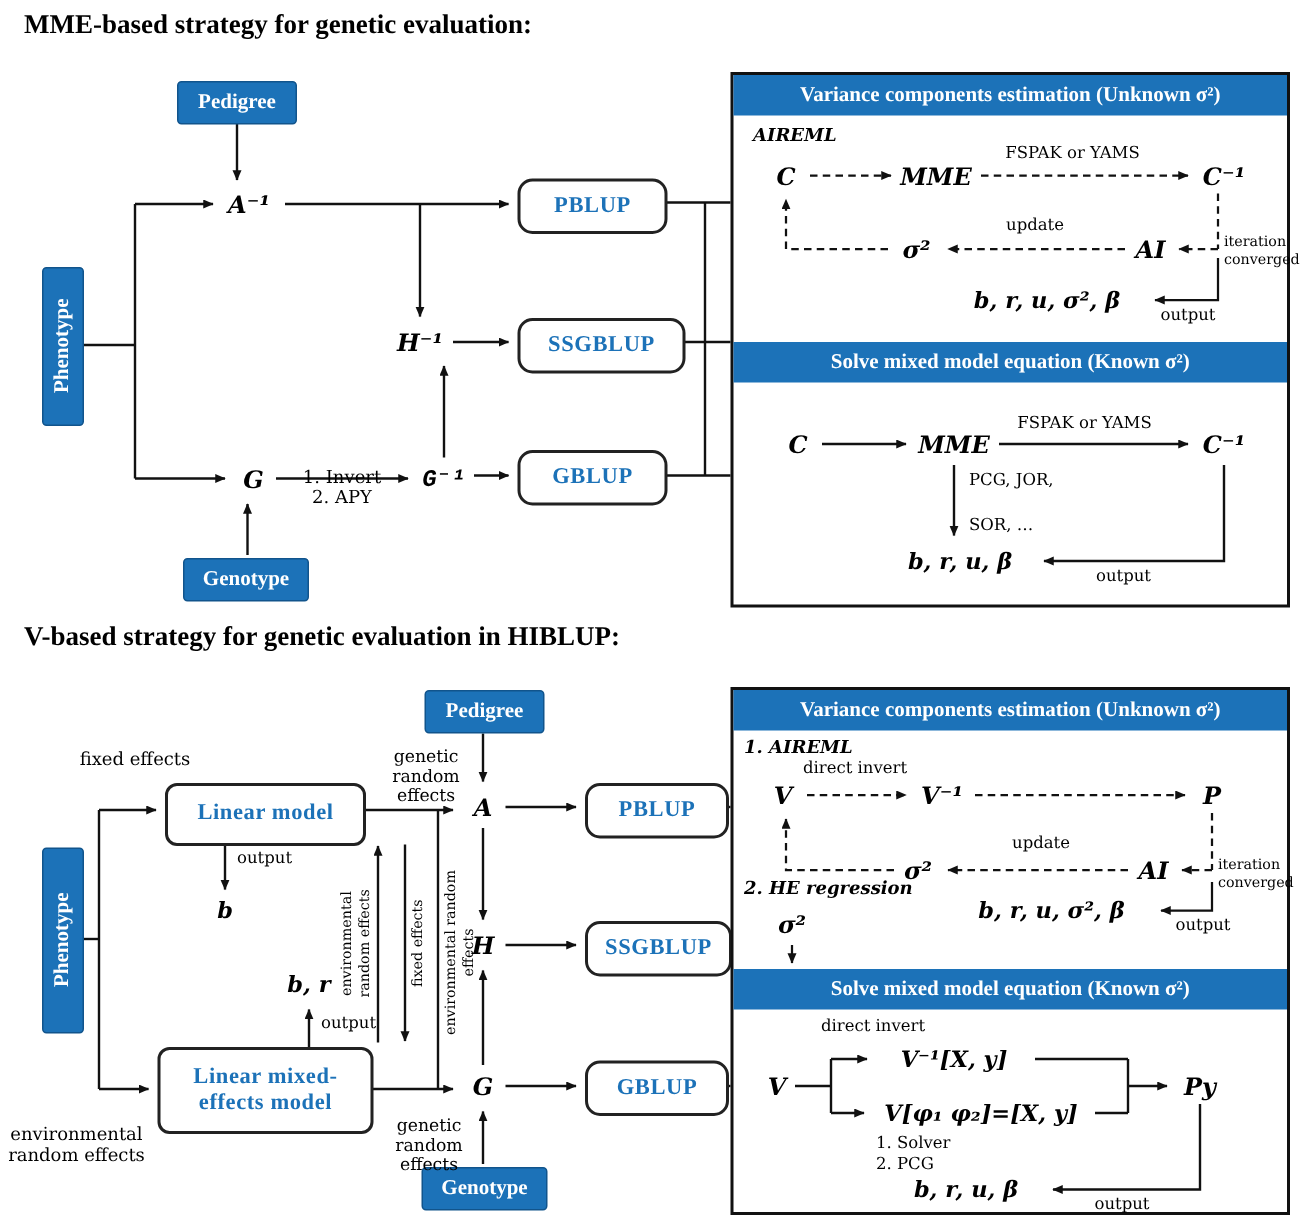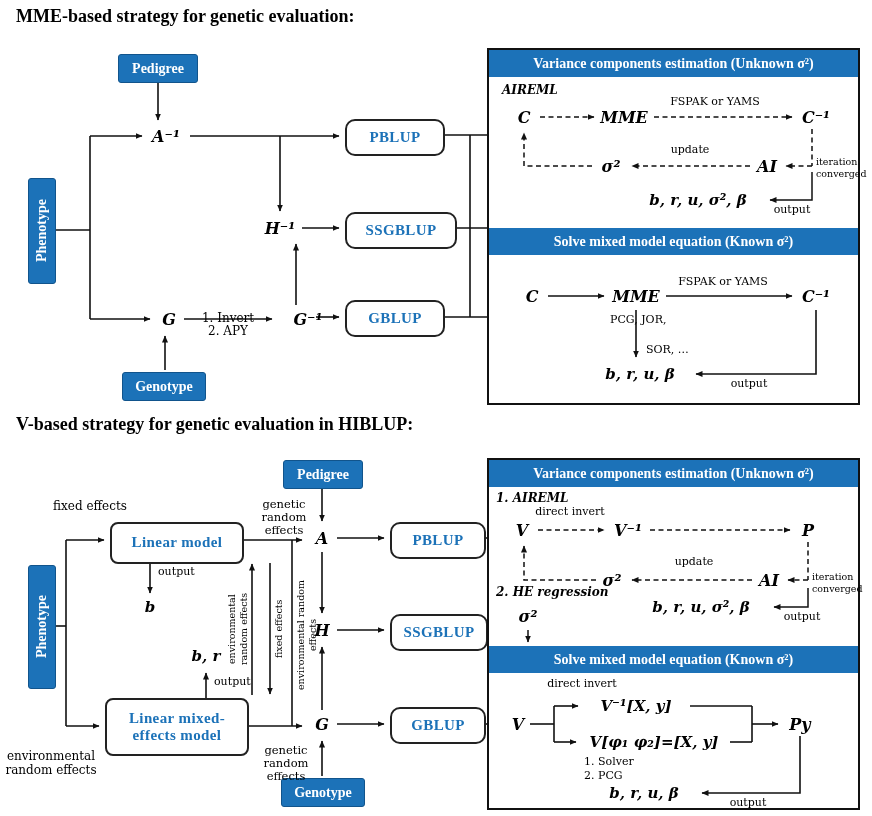--- a/index.html
+++ b/index.html
@@ -150,21 +150,21 @@
     <span class="vtext phen">Phenotype</span>
   </div>
 
 <div class="abs bluebox" style="left:122px;top:372px;width:82px;height:27px;">
     <span>Genotype</span>
   </div>
 
 <div class="abs mi" style="left:146px;top:124px;width:40px;height:24px;">A⁻¹</div>
 <div class="abs mi" style="left:262px;top:216px;width:36px;height:24px;">H⁻¹</div>
 <div class="abs mi" style="left:156px;top:307px;width:26px;height:24px;">G</div>
-<div class="abs mi" style="left:290px;top:307px;width:36px;height:24px;">G⁻¹</div>
+<div class="abs mi" style="left:278px;top:307px;width:36px;height:24px;font-family:Liberation Mono, monospace;">G⁻¹</div>
 
 <div class="abs lbl lbl12" style="left:194px;top:292px;width:68px;margin-top:20px;">1. Invert</div>
 <div class="abs lbl lbl12" style="left:198px;top:325px;width:60px;">2. APY</div>
 
 <div class="abs wbox" style="left:345px;top:119px;width:96px;height:33px;">
     <span>PBLUP</span>
   </div>
 <div class="abs wbox" style="left:345px;top:212px;width:108px;height:33px;">
     <span>SSGBLUP</span>
   </div>
@@ -187,21 +187,21 @@
 <div class="abs lbl lbl9 left" style="left:816px;top:169px;width:44px;">converged</div>
 <div class="abs mi mi15" style="left:634px;top:188px;width:128px;height:24px;">b, r, u, σ², β</div>
 <div class="abs lbl" style="left:770px;top:204px;width:44px;">output</div>
 
 <div class="abs phead" style="left:489px;top:228px;width:369px;height:27px;">Solve mixed model equation (Known σ²)</div>
 
 <div class="abs mi" style="left:520px;top:284px;width:24px;height:24px;">C</div>
 <div class="abs mi" style="left:610px;top:284px;width:52px;height:24px;">MME</div>
 <div class="abs lbl" style="left:668px;top:276px;width:110px;">FSPAK or YAMS</div>
 <div class="abs mi" style="left:798px;top:284px;width:36px;height:24px;">C⁻¹</div>
-<div class="abs lbl left" style="left:610px;top:314px;width:70px;">PCG, JOR,</div>
+<div class="abs lbl left" style="left:646px;top:314px;width:70px;">PCG, JOR,</div>
 <div class="abs lbl left" style="left:646px;top:344px;width:70px;">SOR, …</div>
 <div class="abs mi mi15" style="left:592px;top:362px;width:96px;height:24px;">b, r, u, β</div>
 <div class="abs lbl" style="left:724px;top:378px;width:50px;">output</div>
 
 <div class="abs title" style="left:16px;top:414px;">V-based strategy for genetic evaluation in HIBLUP:</div>
 
 <div class="abs bluebox" style="left:283px;top:460px;width:78px;height:27px;">
     <span>Pedigree</span>
   </div>
 

